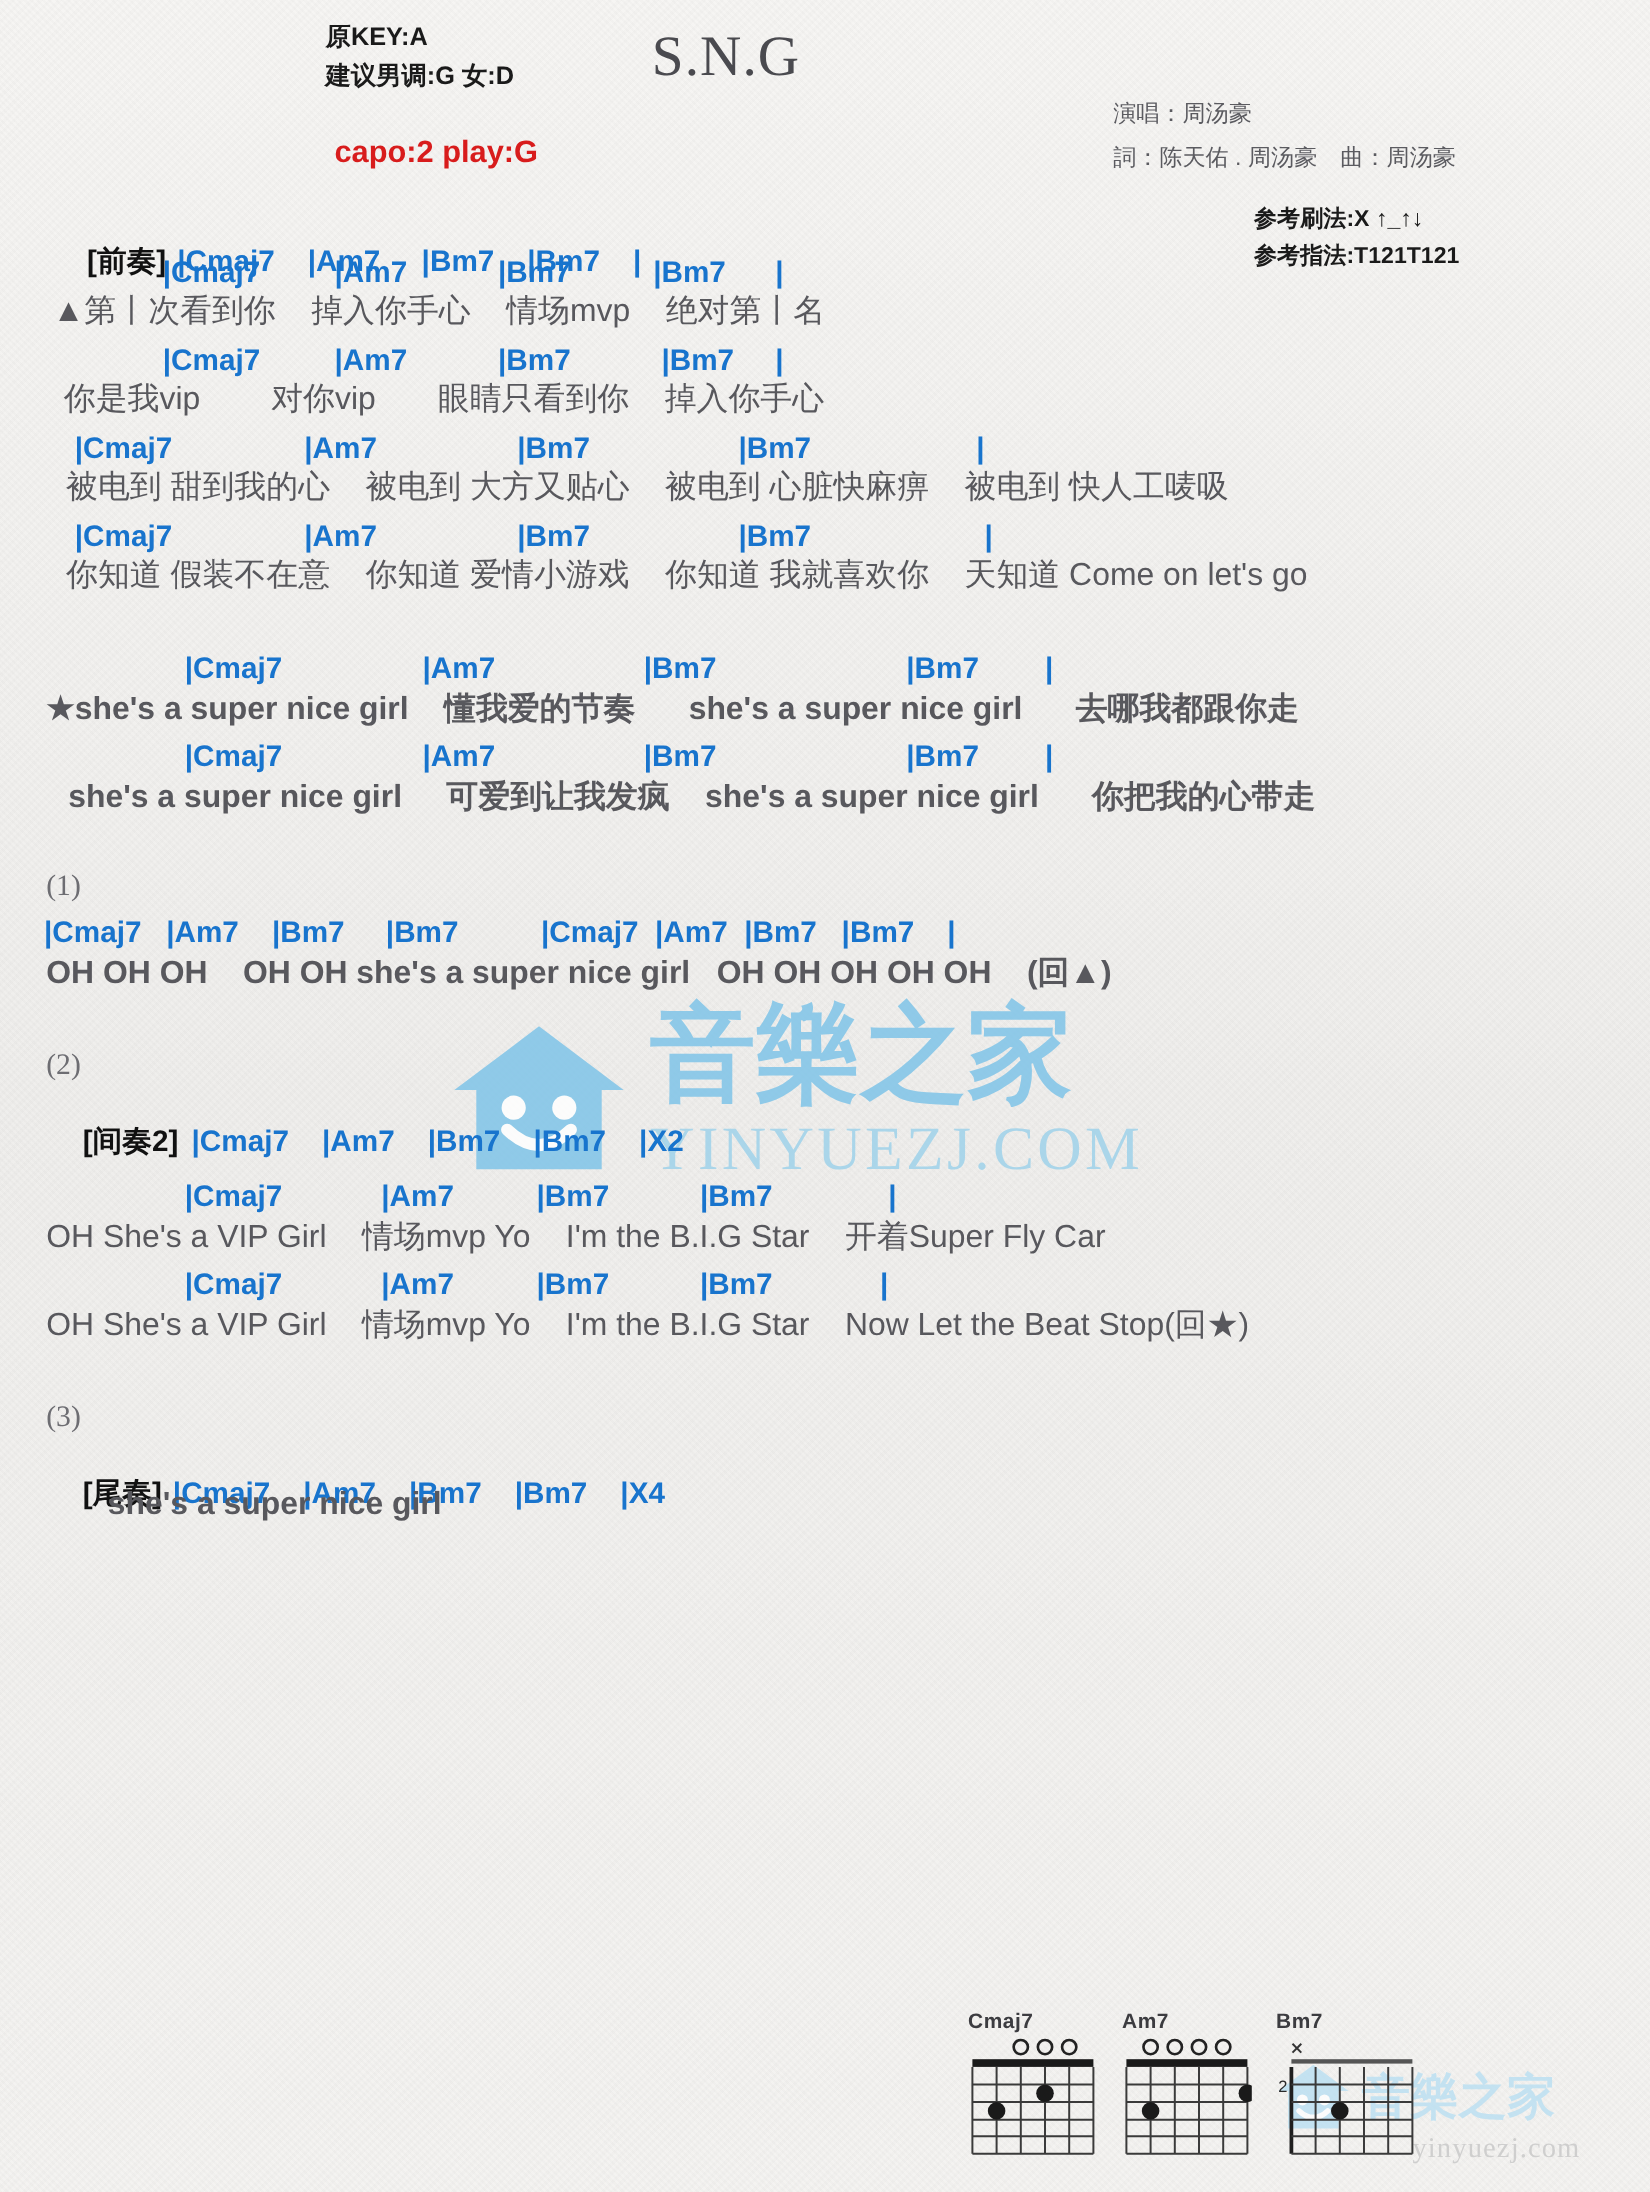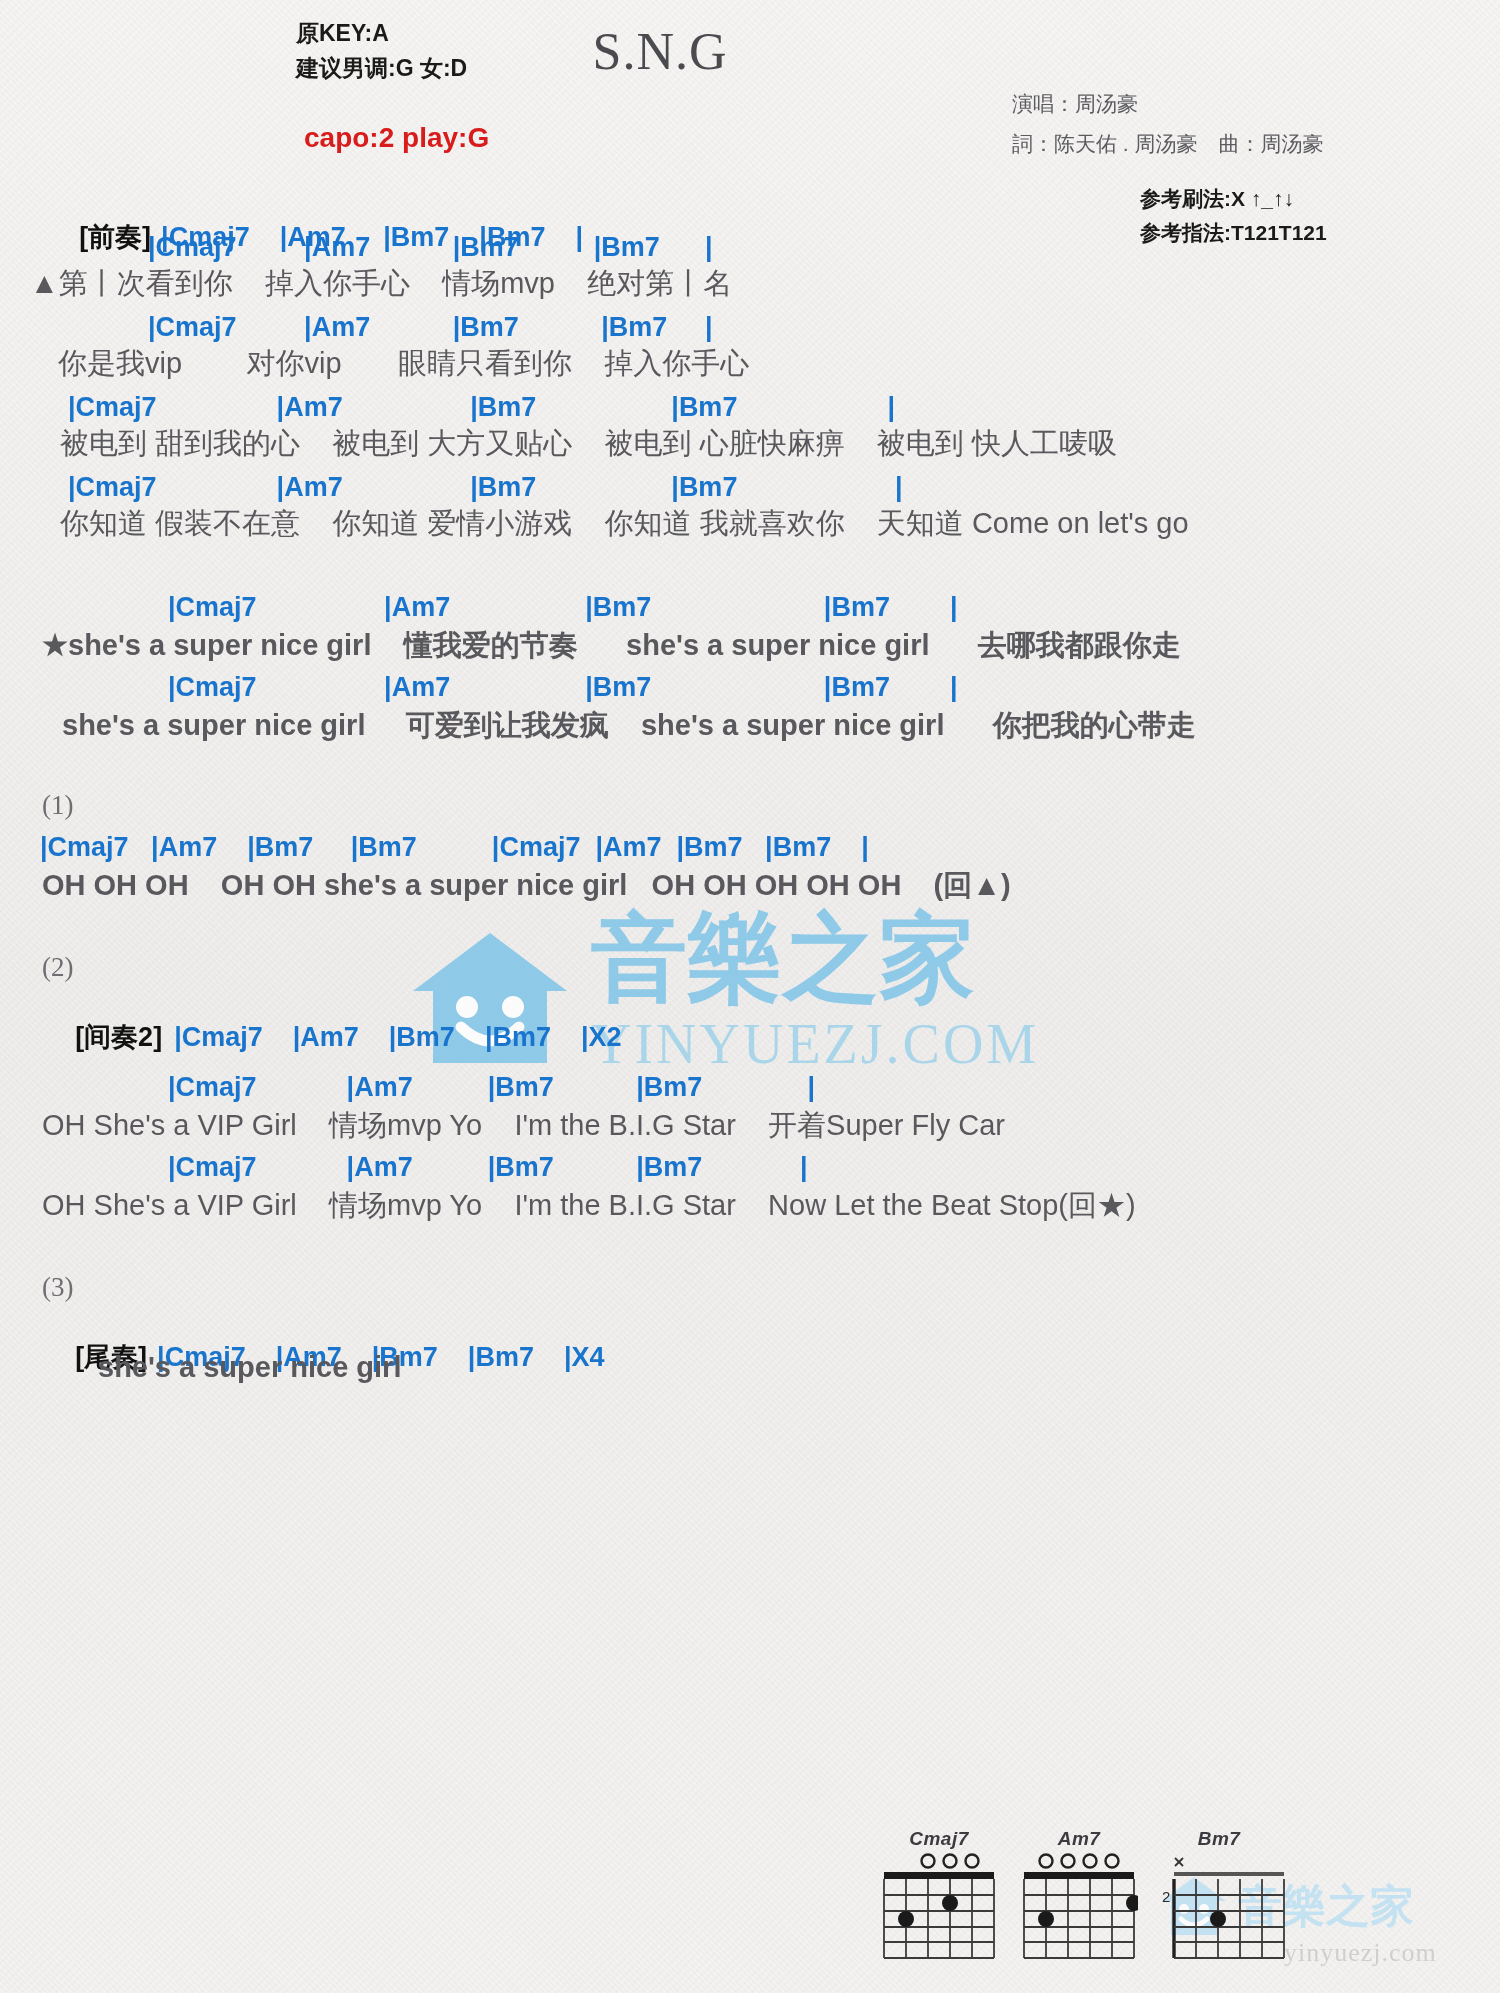--- a/index.html
+++ b/index.html
@@ -147,27 +147,25 @@
     width: 400px;
     height: 160px;
     z-index: 7;
   }
   .diagram {
     position: absolute;
     top: 0;
     width: 118px;
   }
   .diagram .dg-name {
-    text-align: center;
     font-size: 19px;
     font-weight: bold;
     color: #3c3c40;
     margin-bottom: 2px;
     letter-spacing: 0.5px;
-    font-style: italic;
   }
 </style>
 </head>
 <body>
 
 <div id="paper"></div>
 
 <svg id="watermark" viewBox="0 0 720 200">
 
   <g>
@@ -199,21 +197,21 @@
   <div class="play-ref">
     <div>参考刷法:X ↑_↑↓</div>
     <div>参考指法:T121T121</div>
   </div>
 
   <div class="line" style="left:48px; top:192px;">
     <span class="sectag">[前奏]</span><span class="chordline" style="margin-left:10px;">|Cmaj7    |Am7     |Bm7    |Bm7    |</span>
   </div>
 
   <div class="line chordline" style="left:148px; top:232px;">|Cmaj7         |Am7           |Bm7          |Bm7      |</div>
-  <div class="line lyricline" style="left:30px; top:268px;">▲第丨次看到你    掉入你手心    情场mvp    绝对第丨名</div>
+  <div class="line lyricline" style="left:48px; top:268px;">▲第丨次看到你    掉入你手心    情场mvp    绝对第丨名</div>
 
   <div class="line chordline" style="left:148px; top:312px;">|Cmaj7         |Am7           |Bm7           |Bm7     |</div>
   <div class="line lyricline" style="left:58px; top:348px;">你是我vip        对你vip       眼睛只看到你    掉入你手心</div>
 
   <div class="line chordline" style="left:68px; top:392px;">|Cmaj7                |Am7                 |Bm7                  |Bm7                    |</div>
   <div class="line lyricline" style="left:60px; top:428px;">被电到 甜到我的心    被电到 大方又贴心    被电到 心脏快麻痹    被电到 快人工唛吸</div>
 
   <div class="line chordline" style="left:68px; top:472px;">|Cmaj7                |Am7                 |Bm7                  |Bm7                     |</div>
   <div class="line lyricline" style="left:60px; top:508px;">你知道 假装不在意    你知道 爱情小游戏    你知道 我就喜欢你    天知道 Come on let's go</div>
 

